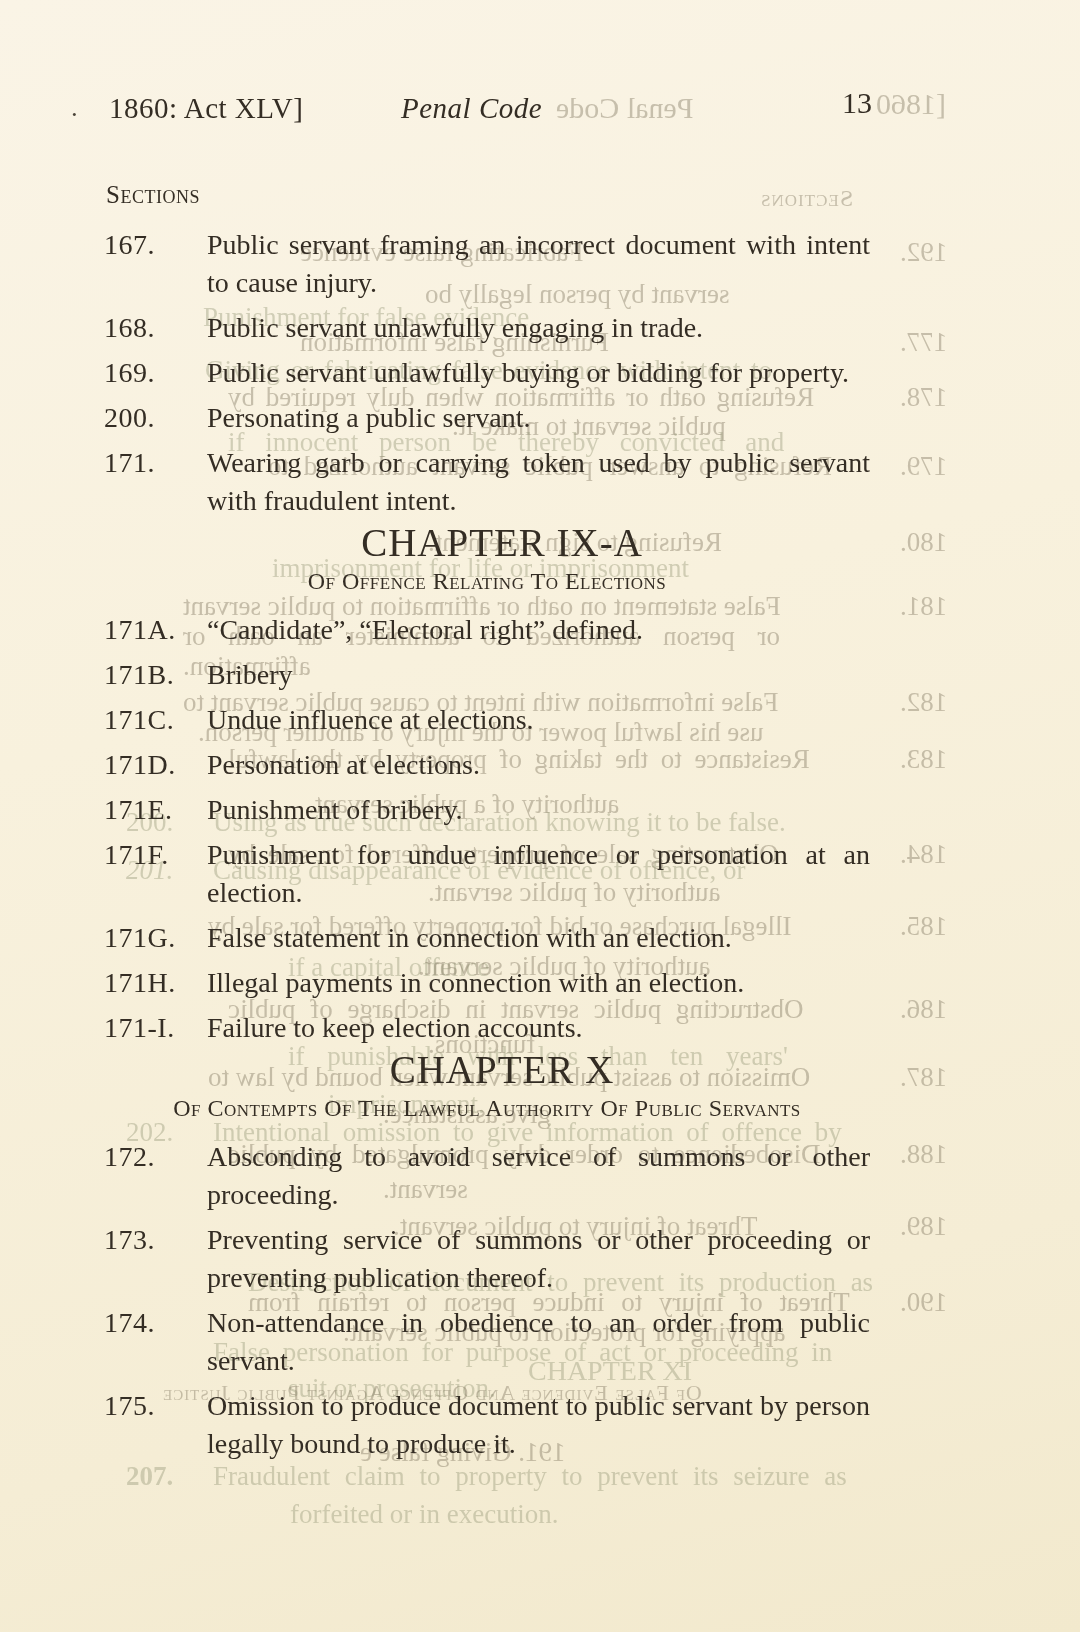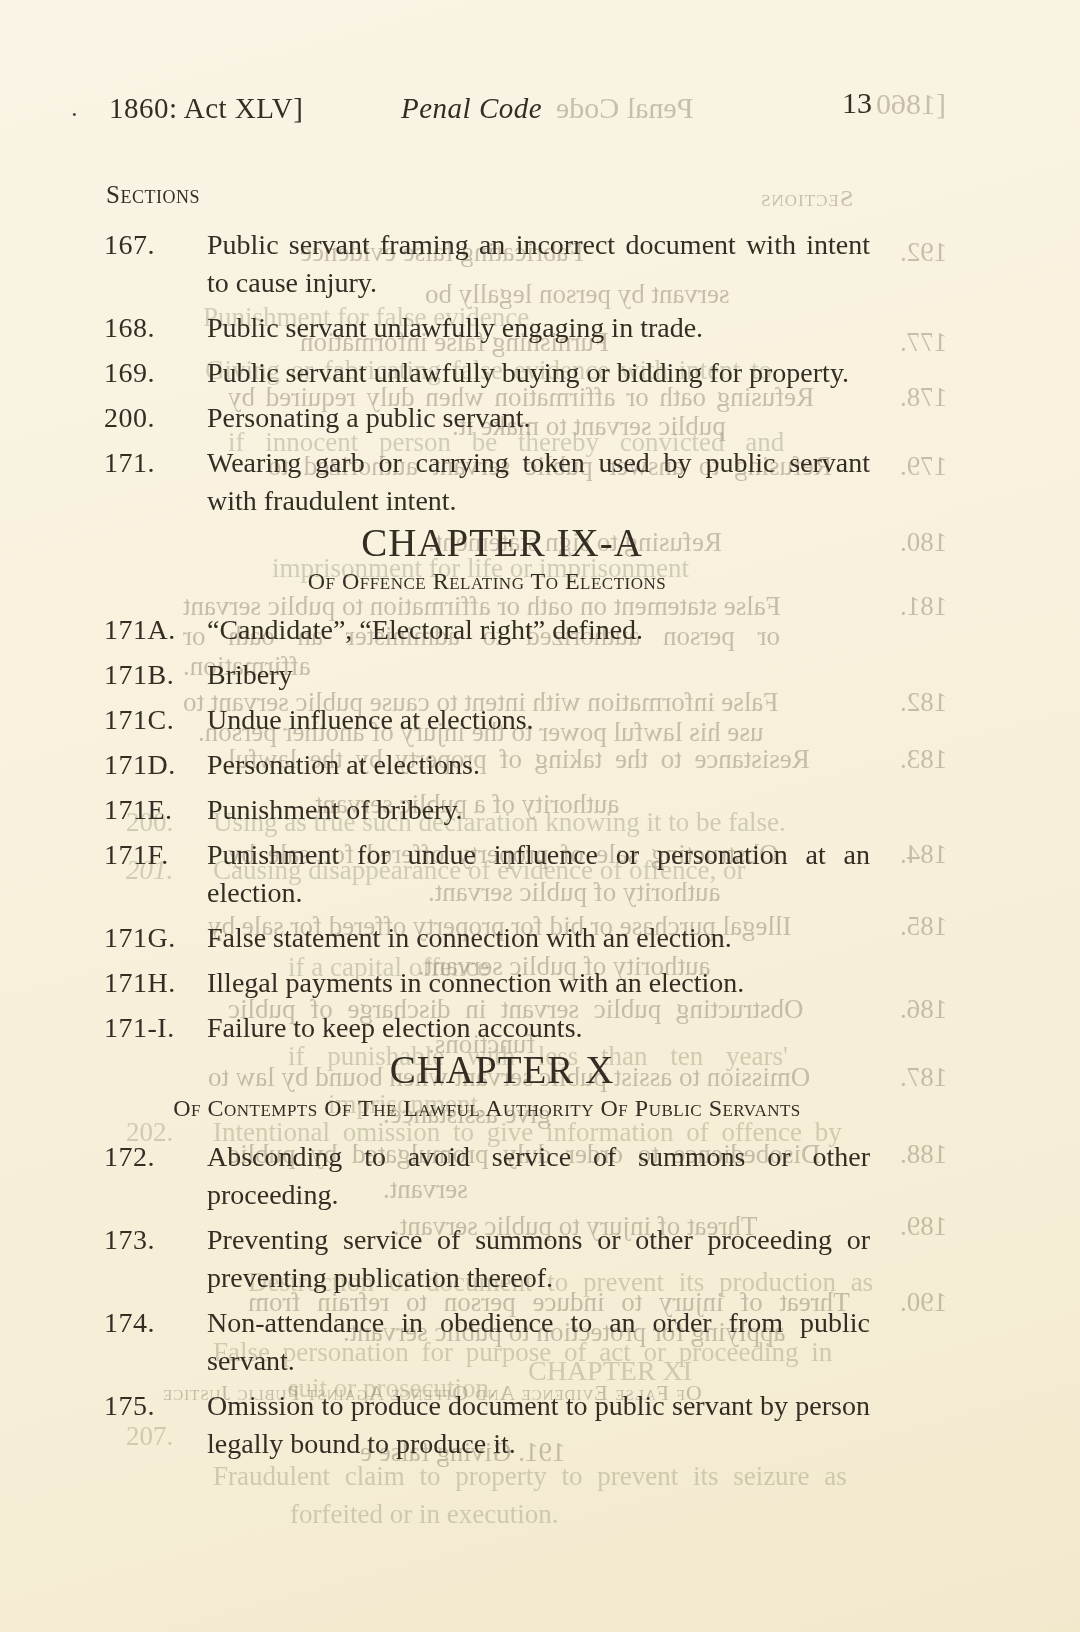--- a/index.html
+++ b/index.html
@@ -107,21 +107,21 @@
       <div class="ghost mir" style="left: 900px; top: 1210px;">189.</div>
       <div class="ghost grn" style="left: 248px; top: 1266px; word-spacing: 8px;">Destruction of document to prevent its production as</div>
       <div class="ghost mir" style="left: 248px; top: 1286px; word-spacing: 10px;">Threat of injury to induce person to refrain from</div>
       <div class="ghost mir" style="left: 900px; top: 1286px;">190.</div>
       <div class="ghost mir" style="left: 343px; top: 1316px;">applying for protection to public servant.</div>
       <div class="ghost grn" style="left: 213px; top: 1336px; word-spacing: 6px;">False personation for purpose of act or proceeding in</div>
       <div class="ghost grn" style="left: 528px; top: 1354px; font-size: 28px;">CHAPTER XI</div>
       <div class="ghost grn" style="left: 288px; top: 1372px;">suit or prosecution.</div>
       <div class="ghost mir sc" style="left: 162px; top: 1380px; font-size: 22px;">Of False Evidence And Offence Against Public Justice</div>
       <div class="ghost mir" style="left: 360px; top: 1436px;">191.   Giving false e</div>
-      <div class="ghost grn" style="left: 126px; top: 1420px;">207.</div>
+      <div class="ghost grn" style="left: 126px; top: 1460px; font-weight: bold;">207.</div>
       <div class="ghost grn" style="left: 213px; top: 1460px; word-spacing: 8px;">Fraudulent claim to property to prevent its seizure as</div>
       <div class="ghost grn" style="left: 290px; top: 1498px;">forfeited or in execution.</div>
     </div>
 
   <div class="print">
 
     <span class="stray-dot">·</span>
 
     <div class="hdr">
       <span class="hdr-left">1860: Act XLV]</span>

